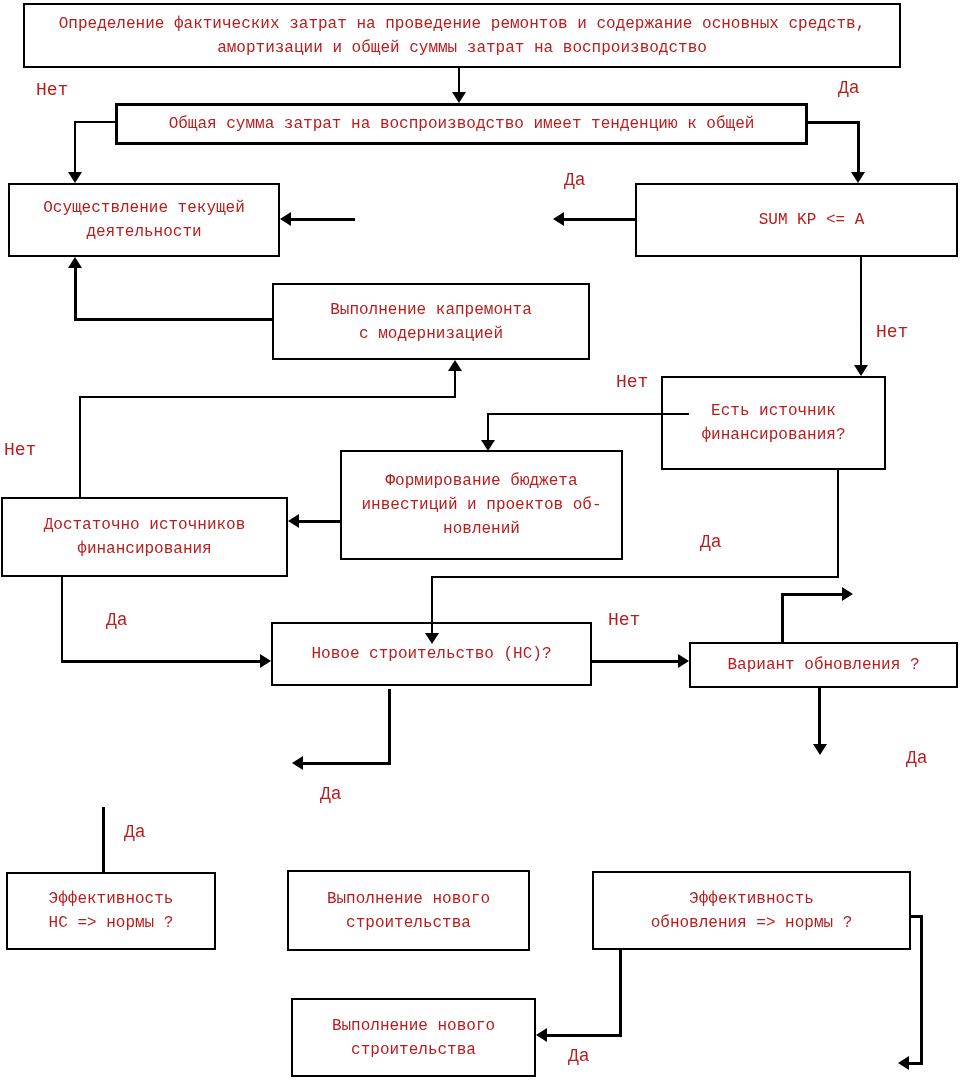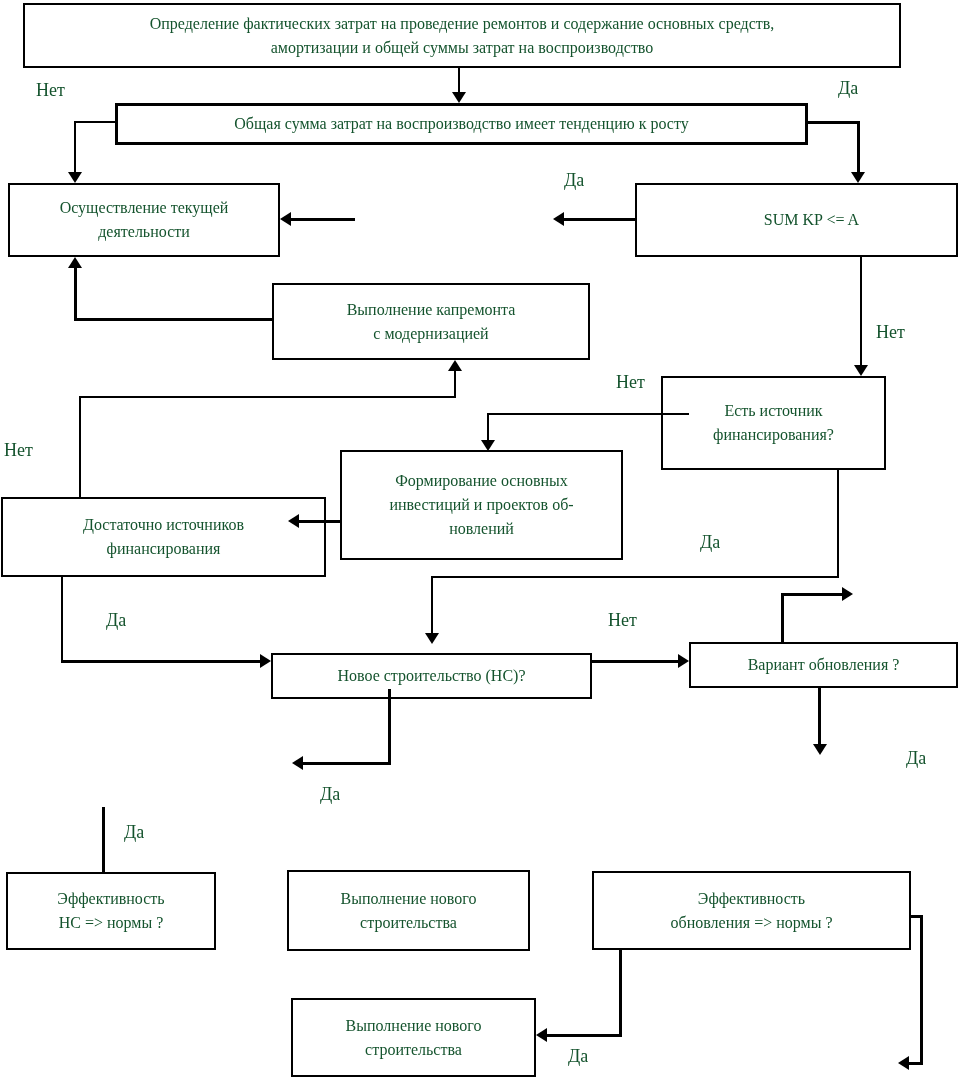--- a/index.html
+++ b/index.html
@@ -1,17 +1,17 @@
 <!DOCTYPE html>
 <html><head>
 <meta charset="utf-8">
 <style>
   html,body{margin:0;padding:0;background:#ffffff;}
   .canvas{position:relative;width:960px;height:1083px;background:#ffffff;overflow:hidden;
-          font-family:Liberation Serif, serif;color:#14532d;}
+          font-family:Liberation Mono, monospace;color:#b91c1c;}
   .box{position:absolute;box-sizing:border-box;background:#ffffff;border:2px solid #000000;
        display:flex;align-items:center;justify-content:center;text-align:center;
        font-size:16px;line-height:1.5;white-space:pre-line;}
   .box.thick{border-width:3px;}
   .seg{position:absolute;background:#000000;}
   .lbl{position:absolute;font-size:18px;white-space:nowrap;}
   .ah{position:absolute;width:0;height:0;}
   .ah.down {border-left:7px solid transparent;border-right:7px solid transparent;border-top:11px solid #000;}
   .ah.up   {border-left:7px solid transparent;border-right:7px solid transparent;border-bottom:11px solid #000;}
   .ah.left {border-top:7px solid transparent;border-bottom:7px solid transparent;border-right:11px solid #000;}
@@ -24,21 +24,21 @@
 <body>
 
 <div class="canvas">
 
   <div class="box" style="left:23px;top:3px;width:878px;height:65px;">
     <span>Определение фактических затрат на проведение ремонтов и содержание основных средств,
 амортизации и общей суммы затрат на воспроизводство</span>
   </div>
 
   <div class="box thick" style="left:115px;top:103px;width:693px;height:42px;">
-    <span>Общая сумма затрат на воспроизводство имеет тенденцию к росту</span>
+    <span>Общая сумма затрат на воспроизводство имеет тенденцию к общей</span>
   </div>
 
   <div class="box" style="left:8px;top:183px;width:272px;height:74px;">
     <span>Осуществление текущей
 деятельности</span>
   </div>
 
 
   <div class="box" style="left:635px;top:183px;width:323px;height:74px;">
     <div class="sumkp-inner">
@@ -50,31 +50,31 @@
     <span>Выполнение капремонта
 с модернизацией</span>
   </div>
 
   <div class="box" style="left:661px;top:376px;width:225px;height:94px;">
     <span>Есть источник
 финансирования?</span>
   </div>
 
   <div class="box" style="left:340px;top:450px;width:283px;height:110px;">
-    <span>Формирование основных
+    <span>Формирование бюджета
 инвестиций и проектов об-
 новлений</span>
   </div>
 
-  <div class="box" style="left:1px;top:497px;width:325px;height:80px;">
+  <div class="box" style="left:1px;top:497px;width:287px;height:80px;">
     <span>Достаточно источников
 финансирования</span>
   </div>
 
-  <div class="box" style="left:271px;top:653px;width:321px;height:46px;align-items:center;">
+  <div class="box" style="left:271px;top:622px;width:321px;height:64px;align-items:center;">
     <span>Новое строительство (НС)?</span>
   </div>
 
   <div class="box" style="left:689px;top:642px;width:269px;height:46px;">
     <span>Вариант обновления ?</span>
   </div>
 
 
   <div class="box" style="left:6px;top:872px;width:210px;height:78px;">
     <span>Эффективность

